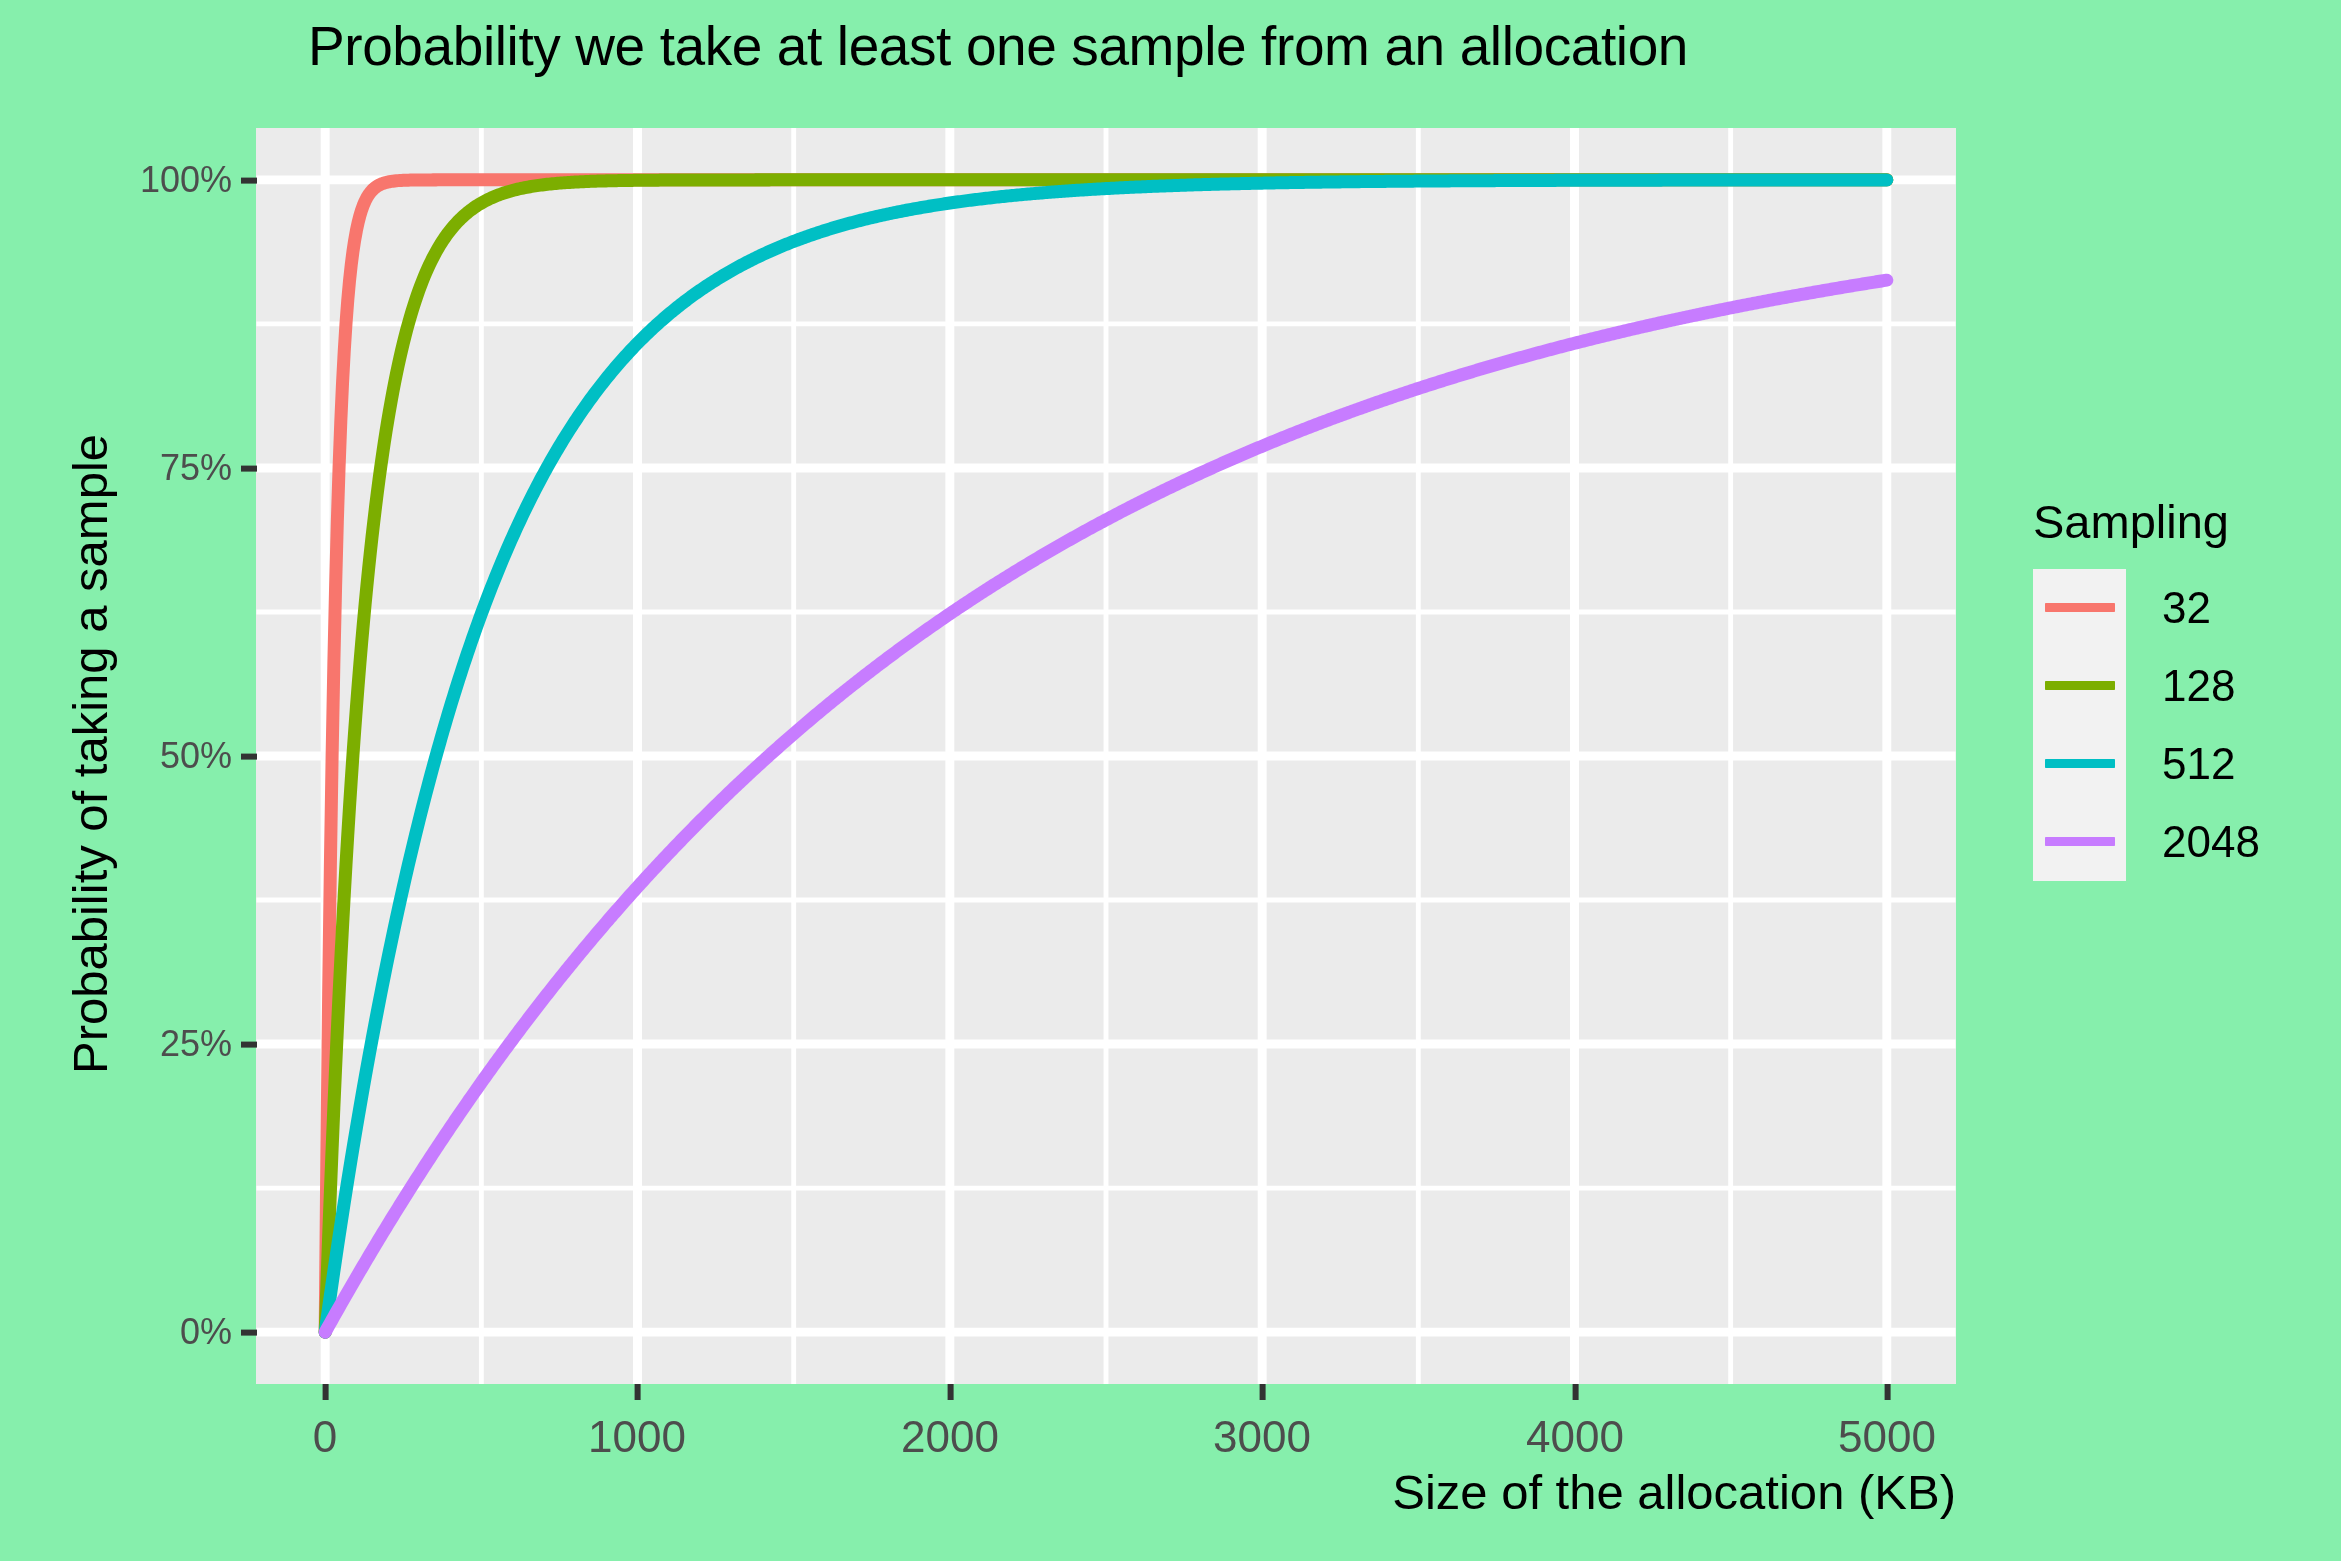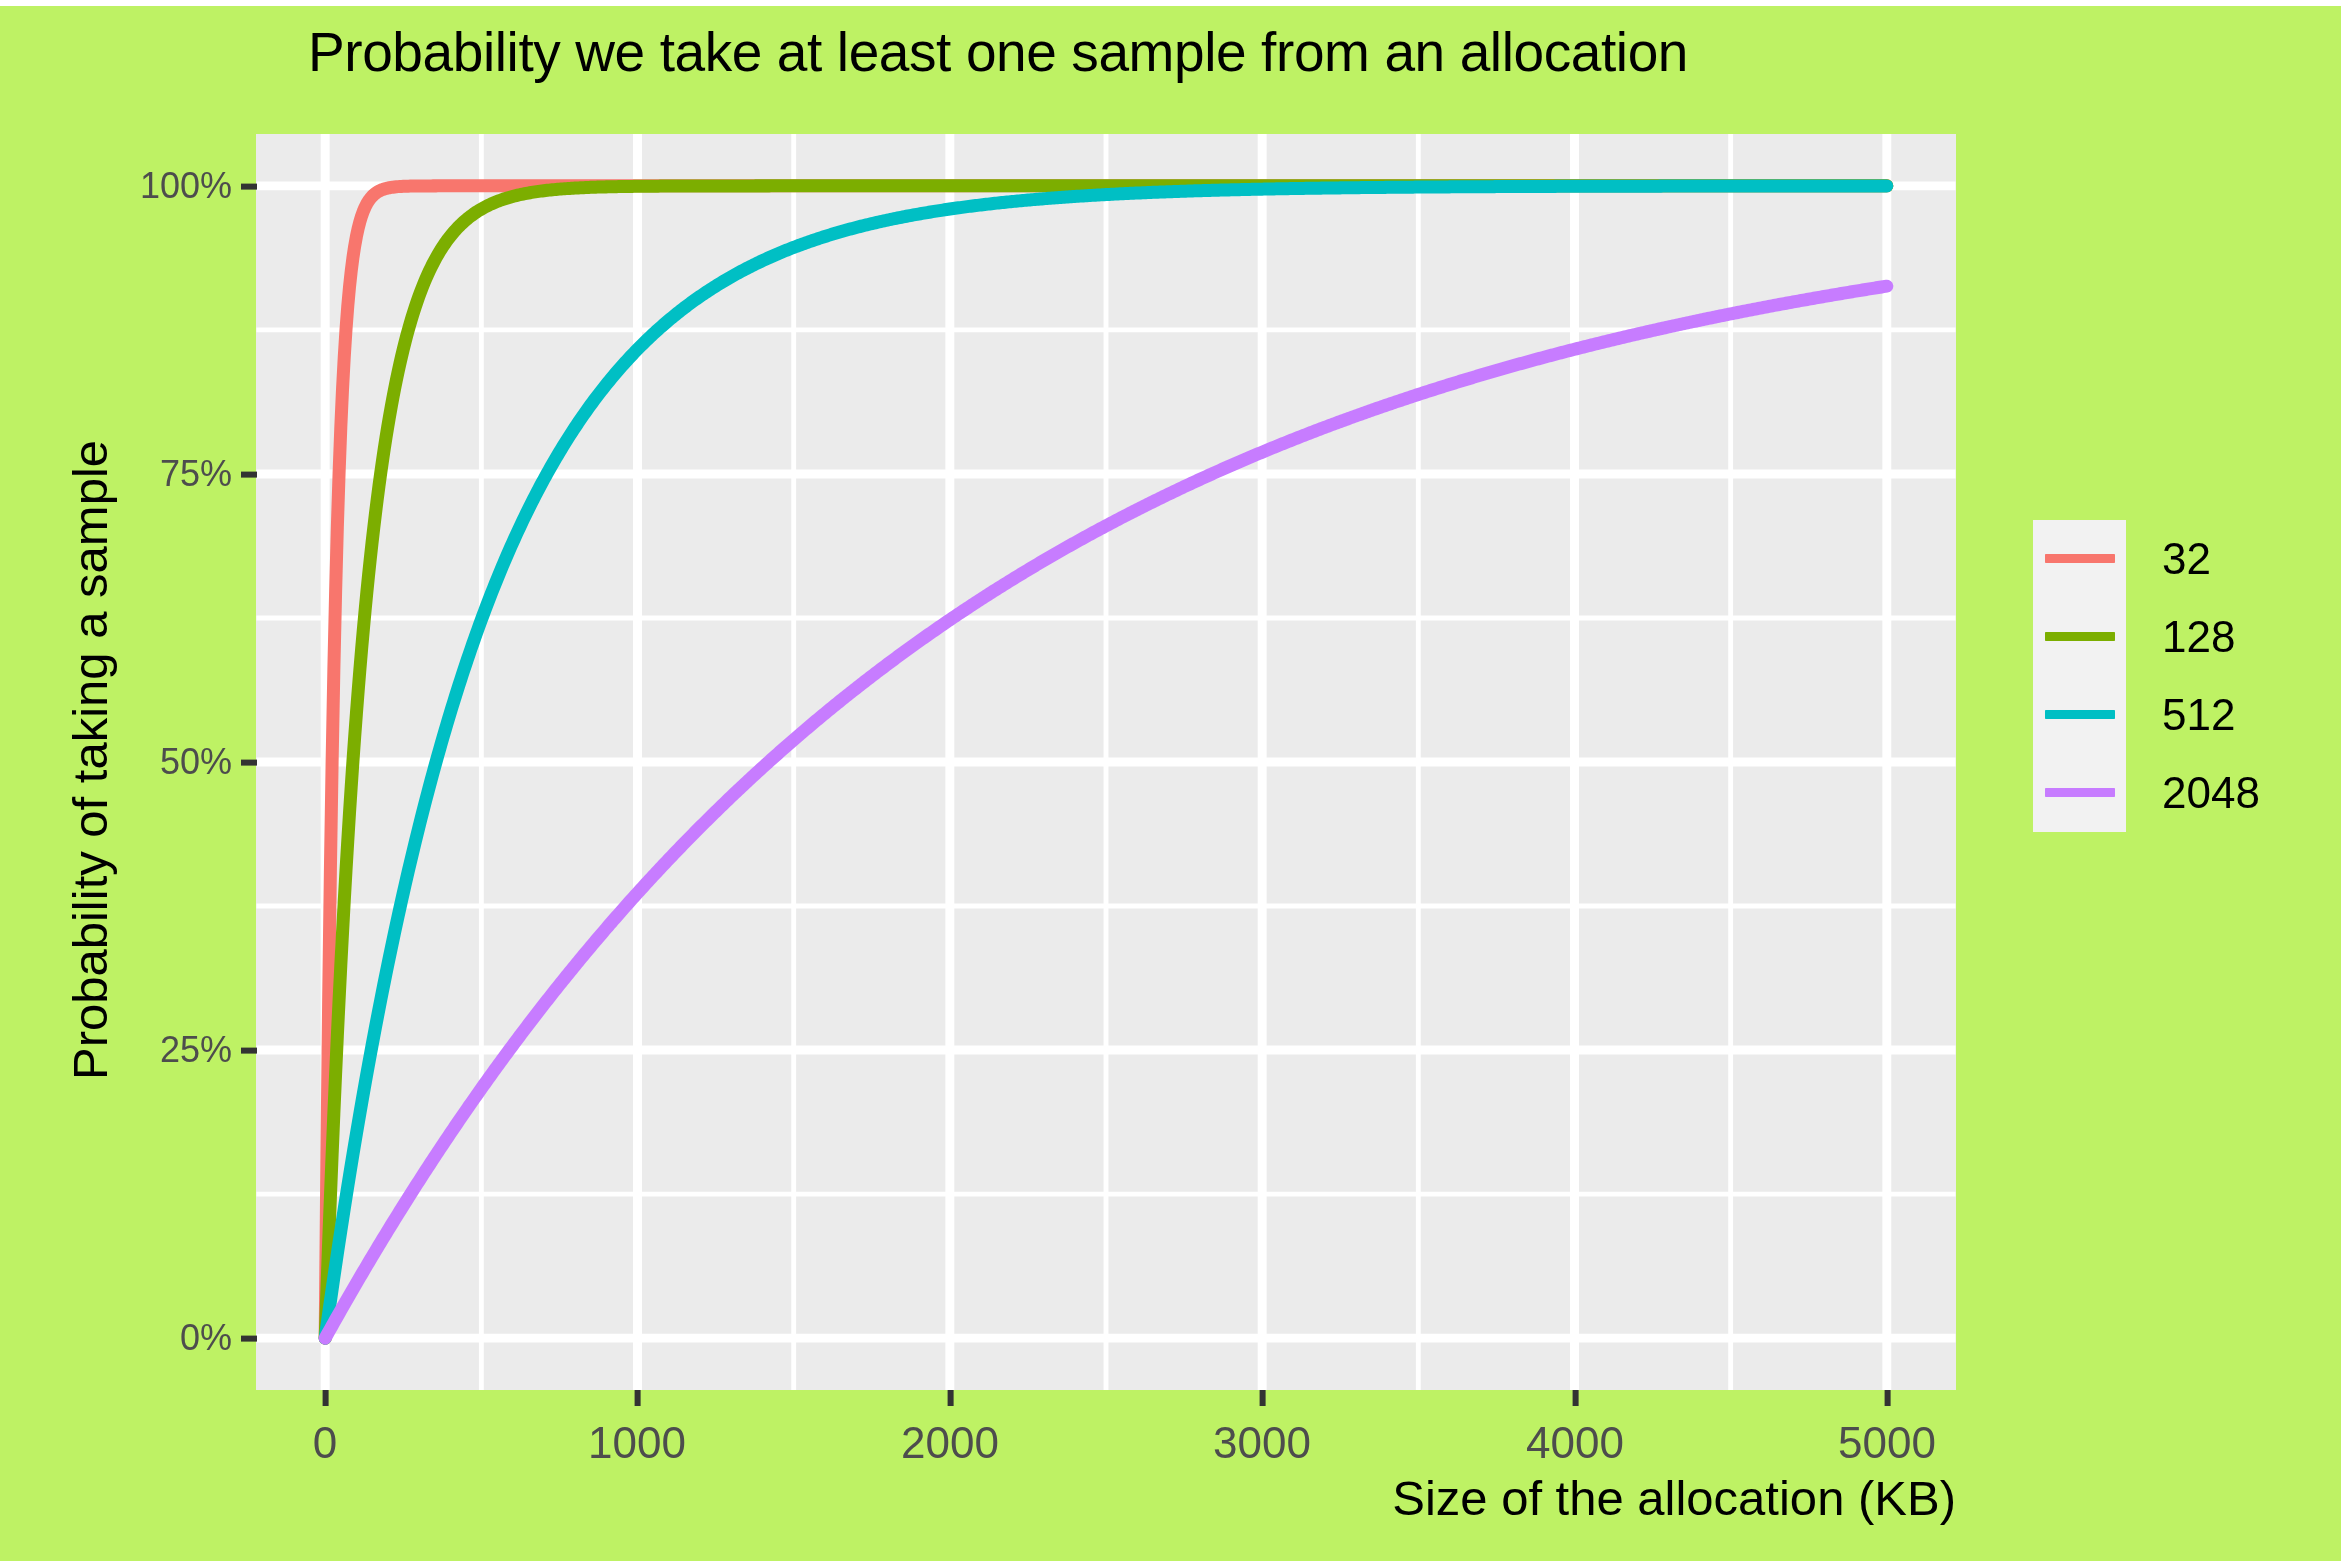--- a/index.html
+++ b/index.html
@@ -11,22 +11,21 @@
     width: 2342px;
     height: 1561px;
     font-family: "Liberation Sans", sans-serif;
     overflow: hidden;
     position: relative;
   }
 
   #root {
     position: absolute;
     inset: 0;
-    background: #bef264;
-    margin-top: 6px;
+    background: #86efac;
   }
 
   
   .plot-title {
     position: absolute;
     left: 0;
     top: 14.6px;
     width: 1996px;
     text-align: center;
     font-size: 55px;
@@ -230,20 +229,21 @@
       <div class="tick-mark-x" style="left: 1575px;"></div>
       <div class="xtick-label" style="left: 1887px;">5000</div>
       <div class="tick-mark-x" style="left: 1887px;"></div>
     </div>
 
   <div class="axis-title-x">Size of the allocation (KB)</div>
   <div class="axis-title-y">Probability of taking a sample</div>
 
   <div id="legend">
     <div class="legend-title">
+      <div>Sampling</div>
     </div>
     <div class="legend-keys" id="legend-keys">
       <div class="legend-keybg"></div>
     <div class="legend-row">
           <div class="legend-swatch-wrap">
             <div class="legend-swatch" style="background: rgb(248, 118, 109);"></div>
           </div>
           <div class="legend-label">32</div>
         </div>
         <div class="legend-row">

